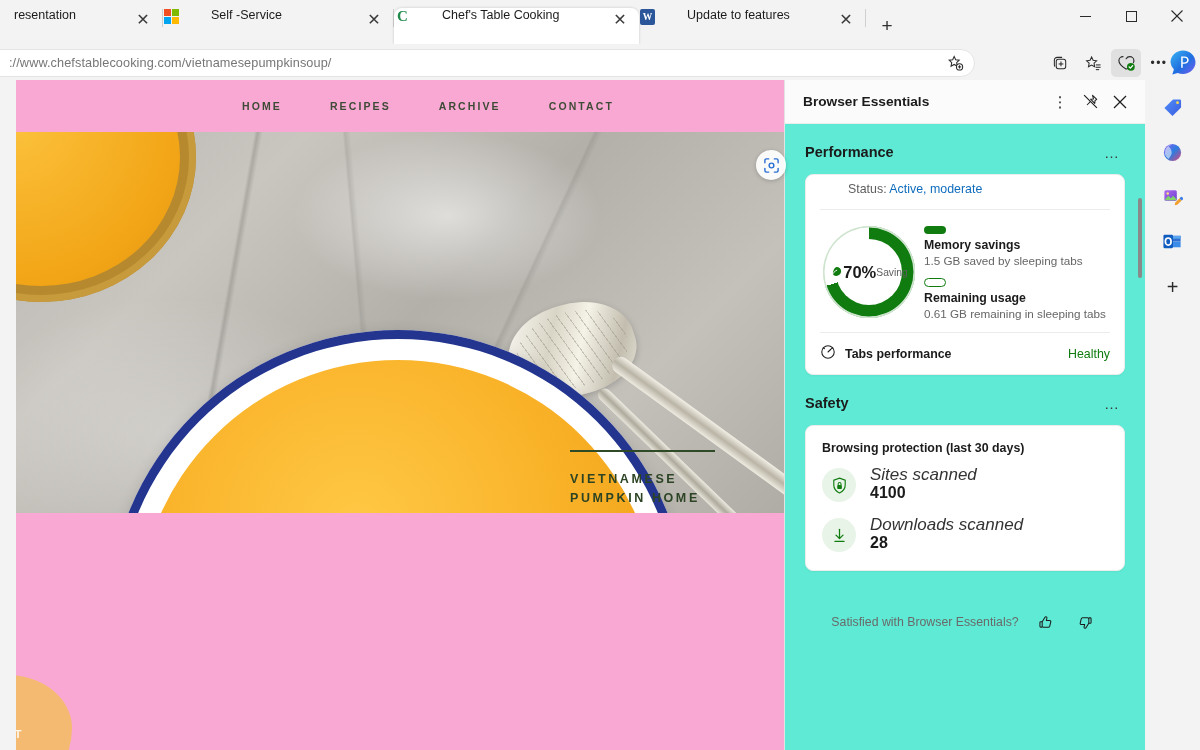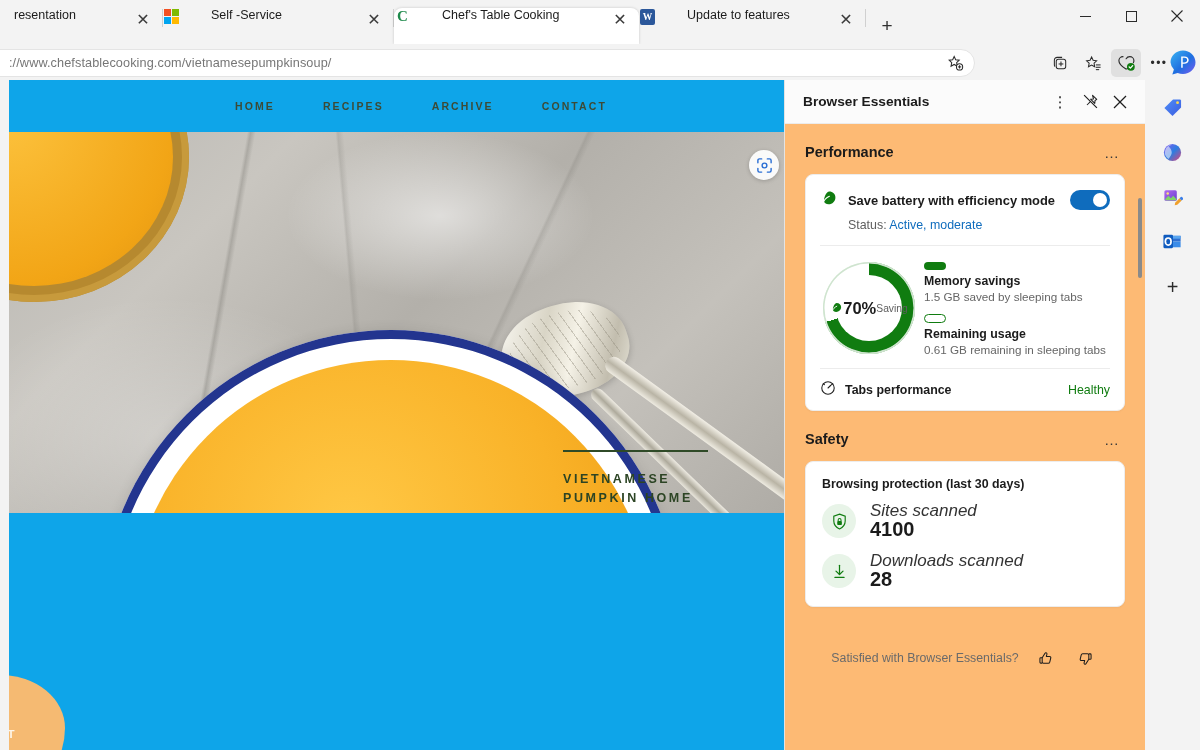--- a/index.html
+++ b/index.html
@@ -103,22 +103,22 @@
     justify-content: center; border-radius: 5px; color: #2b2b2b;
   }
   .tb-btn.active { background: #e0e0e0; }
   .copilot-btn {
     position: absolute; right: 0; top: 2px; width: 34px; height: 34px;
     display: flex; align-items: center; justify-content: center;
   }
 
   
   .viewport {
-    position: absolute; top: 80px; left: 9px; width: 784px; height: 670px;
-    background: #0ea5e9; overflow: hidden;
+    position: absolute; top: 80px; left: 16px; width: 784px; height: 670px;
+    background: #f9a8d4; overflow: hidden;
   }
   .site-nav {
     height: 52px; display: flex; align-items: center;
     justify-content: center; gap: 48px; padding-left: 40px;
   }
   .site-nav a {
     font-size: 10.5px; letter-spacing: 2.1px; color: #3d4a35;
     font-weight: bold; text-decoration: none;
   }
   .hero { position: relative; height: 381px; width: 784px; overflow: hidden; }
@@ -201,21 +201,21 @@
     padding-left: 48px;
   }
   .badge-blob span {
     font-size: 11.5px; letter-spacing: 1.6px; font-weight: bold;
     color: #fdf6e9; line-height: 21px;
   }
 
   
   .panel {
     position: absolute; top: 80px; left: 784px; width: 361px; height: 670px;
-    background: #fdba74; border-left: 1px solid #e3e3e3;
+    background: #5eead4; border-left: 1px solid #e3e3e3;
   }
   .panel-head {
     height: 44px; display: flex; align-items: center; padding: 0 10px 0 18px;
     background: #fbfbfb; border-bottom: 1px solid #ececec;
   }
   .panel-title { font-size: 13.7px; font-weight: bold; color: #1b1b1b; flex: 1; }
   .panel-hbtn {
     width: 30px; height: 30px; display: flex; align-items: center;
     justify-content: center; border-radius: 4px; color: #1f1f1f;
   }
@@ -287,21 +287,21 @@
   .tabsperf .tp-val { color: #107c10; font-weight: normal; }
   .safety-card { padding: 15px 16px 17px; }
   .safety-h { font-size: 12.4px; font-weight: bold; color: #1b1b1b; margin-bottom: 12px; }
   .stat-row { display: flex; align-items: center; margin-bottom: 14px; }
   .stat-ico {
     width: 34px; height: 34px; flex: 0 0 34px; border-radius: 50%;
     background: #e8f4e8; display: flex; align-items: center; justify-content: center;
     margin-right: 14px;
   }
   .stat-label { font-size: 17px; color: #333; line-height: 16px; font-style: italic; }
-  .stat-value { font-size: 20px; font-weight: bold; color: #1b1b1b; line-height: 20px; }
+  .stat-value { font-size: 16px; font-weight: bold; color: #1b1b1b; line-height: 20px; }
   .feedback {
     display: flex; align-items: center; justify-content: center;
     gap: 14px; margin-top: 38px;
   }
   .feedback-label { font-size: 12.3px; color: #6a6a6a; }
   .fb-btn {
     width: 26px; height: 26px; display: flex; align-items: center;
     justify-content: center; border-radius: 4px; color: #1b1b1b;
   }
   .panel-scrollbar {
@@ -508,32 +508,20 @@
   </div>
 
   <div class="panel-body">
 
     <div class="sect-head">
       <span class="sect-title">Performance</span>
       <span class="sect-more">…</span>
     </div>
 
     <div class="card">
-      <div class="eff-row">
-        <span class="leaf-ico">
-          <svg width="18" height="18" viewBox="0 0 18 18">
-            <path d="M9.2 2.6c3.6 0 6.2 2.4 6.2 5.8 0 3.8-3 6.8-6.8 6.8-2.6 0-4.6-1.4-4.6-3.4 0-3.6 2.4-9.2 5.2-9.2z" fill="#107c10"></path>
-            <path d="M2.6 14.6c1.4-3.6 3.8-6 6.8-7.4" fill="none" stroke="#fff" stroke-width="1.1" stroke-linecap="round"></path>
-          </svg>
-        </span>
-        <span class="eff-label">Save battery with efficiency mode</span>
-        <span class="toggle">
-            <i></i>
-          </span>
-      </div>
       <div class="status-row">
         <span>Status: </span><b>Active, moderate</b>
       </div>
       <div class="card-divider"></div>
 
       <div class="mem-row">
         <div class="donut-wrap">
           <div class="donut">
             <div class="donut-ring-bg"></div>
           </div>

